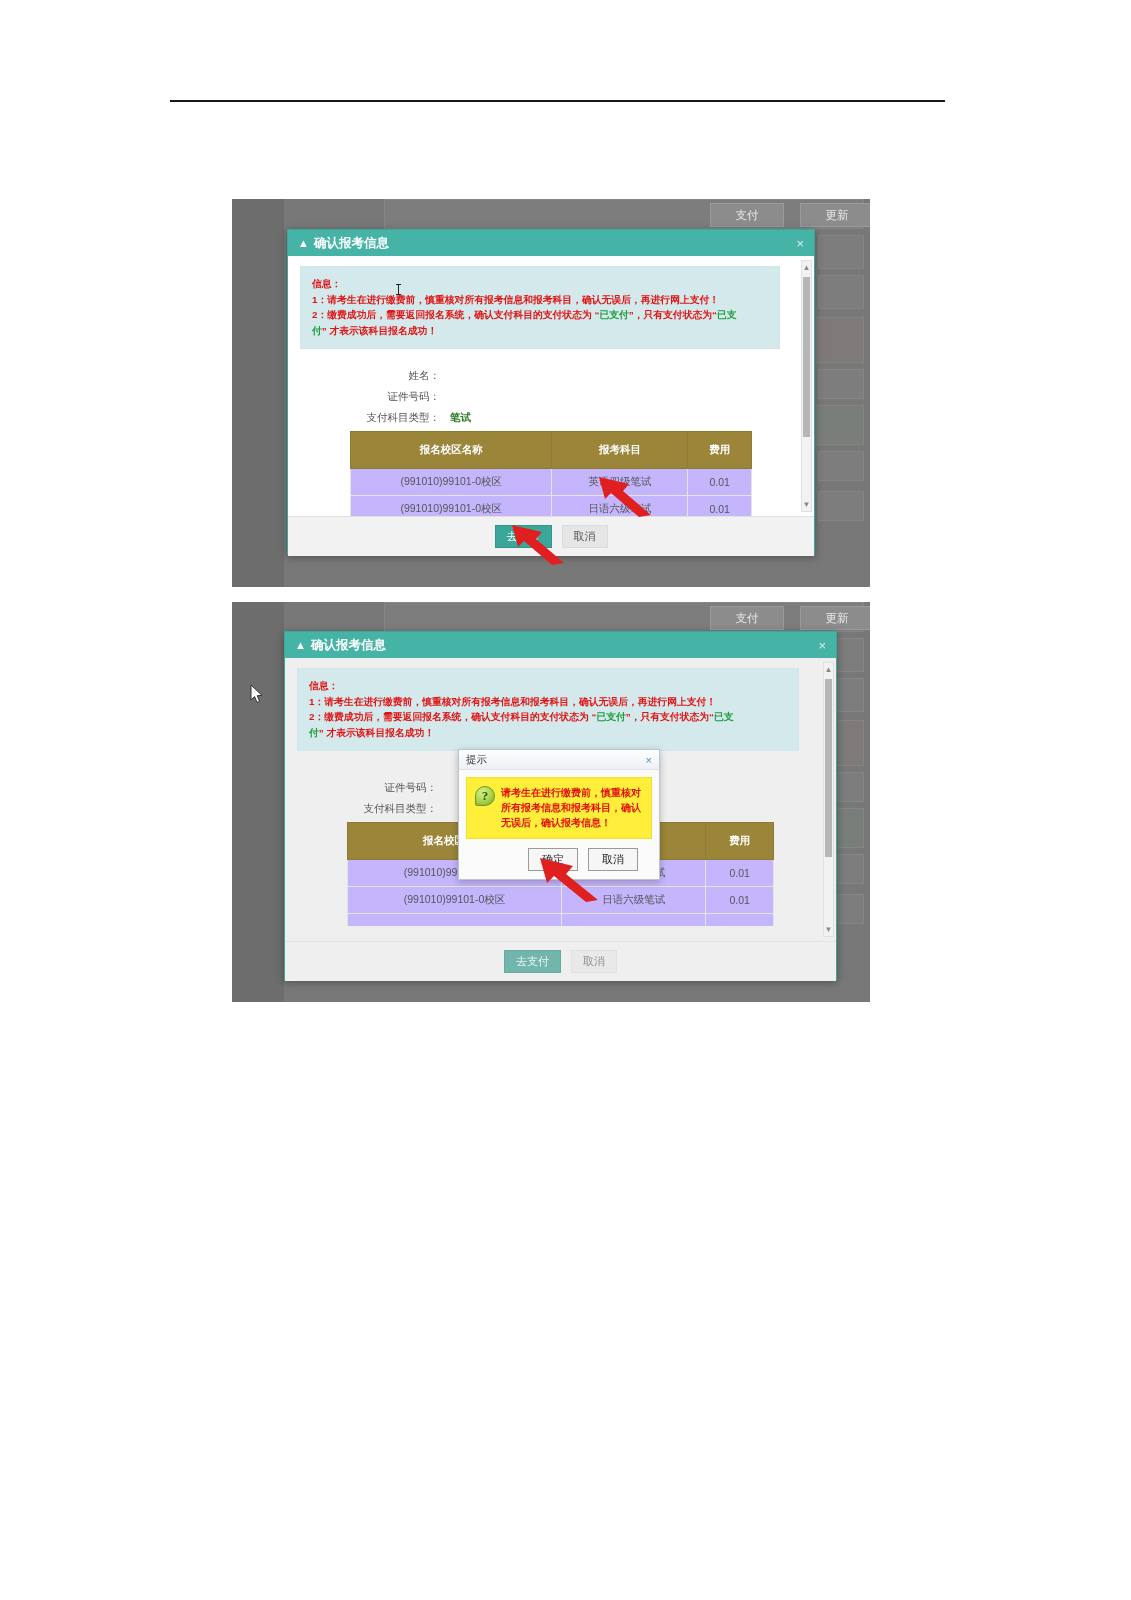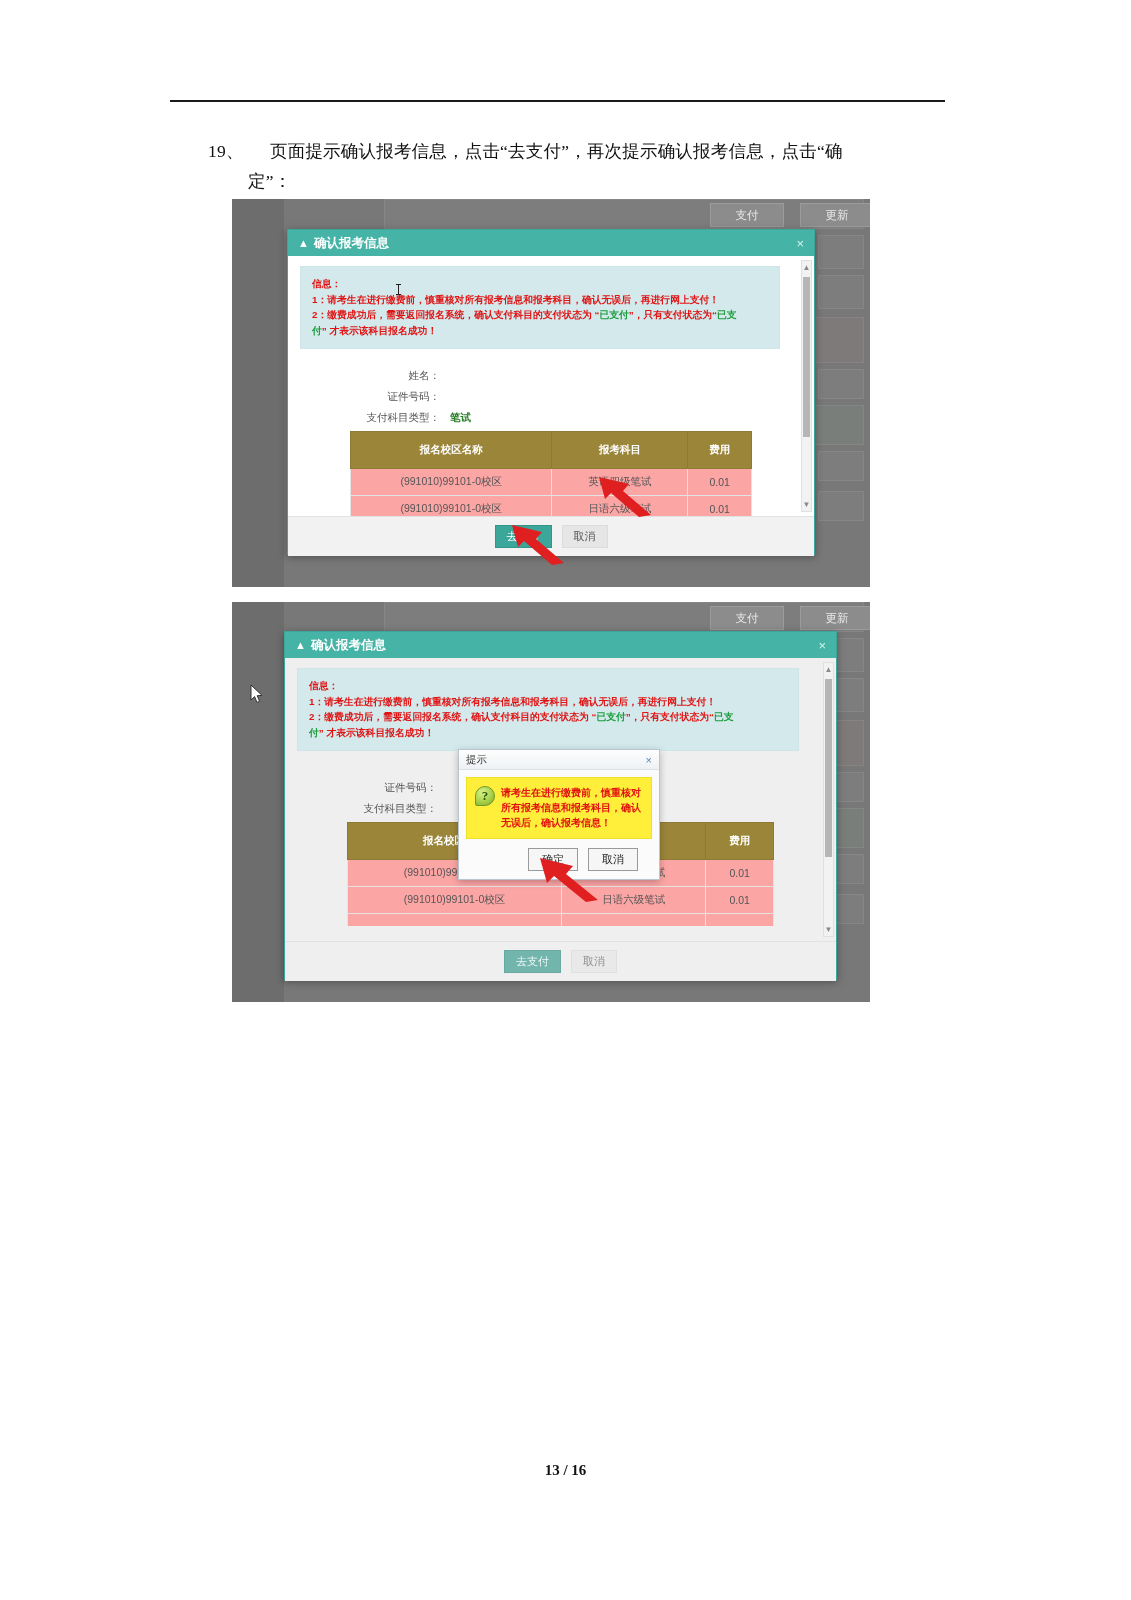--- a/index.html
+++ b/index.html
@@ -131,21 +131,21 @@
     border-collapse:collapse; margin:6px auto 0 auto; width:calc(100% - 100px);
     font-size:10.5px; color:#555;
   }
   table.pay-table th {
     background:#9a8539; color:#fff; font-weight:bold;
     padding:11px 4px; border:1px solid #8d7a34; text-align:center;
     font-size:10.5px;
   }
   table.pay-table td {
     padding:6px 8px; border:1px solid #e4e4e4; text-align:center;
-    background:#fca5a5; color:#555;
+    background:#c4b5fd; color:#555;
   }
   table.pay-table tr.empty td { height:10px; border-bottom:none; }
 
   
   .vscroll {
     position:absolute; right:2px; top:4px; width:11px; bottom:4px;
     background:#f2f2f2; border:1px solid #e0e0e0;
   }
   .vscroll .thumb { position:absolute; left:1px; right:1px; top:16px; height:160px; background:#b6b6b6; }
   .vscroll .ar { position:absolute; left:0; right:0; height:13px; color:#8a8a8a; font-size:8px; text-align:center; line-height:13px; }
@@ -218,24 +218,20 @@
   .ibeam:after { bottom:0; }
   .mousearrow { position:absolute; z-index:25; }
 </style>
 </head>
 <body>
 
 <div class="page">
 
   <div class="header-rule"></div>
 
-  <div class="para para-19">
-    <span class="num">19、</span><span>页面提示确认报考信息，点击“去支付”，再次提示确认报考信息，点击“确</span>
-    <span class="l2">定”：</span>
-  </div>
 
   <div class="shot shot-1">
     <div class="dim-col-a"></div>
     <div class="dim-strip"></div>
     <div class="dim-page">
 
       <div class="ghost" style="left:100px;top:0px;width:480px;height:30px;"></div>
       <div class="ghost" style="left:534px;top:36px;width:46px;height:34px;"></div>
       <div class="ghost" style="left:534px;top:76px;width:46px;height:34px;"></div>
       <div class="ghost warm" style="left:520px;top:118px;width:60px;height:46px;"></div>
@@ -427,15 +423,14 @@
         <button class="alert-btn">取消</button>
       </div>
     </div>
 
     <svg class="arrow" style="left:296px;top:250px;" width="76" height="52" viewBox="0 0 76 52">
       <path d="M70 48 L38 22 L45 14 L12 6 L19 31 L26 24 L58 50 Z" fill="#e02020"></path>
     </svg>
   </div>
 
 
-  <div class="footer">13 / 16</div>
 
 </div>
 
 </body></html>

